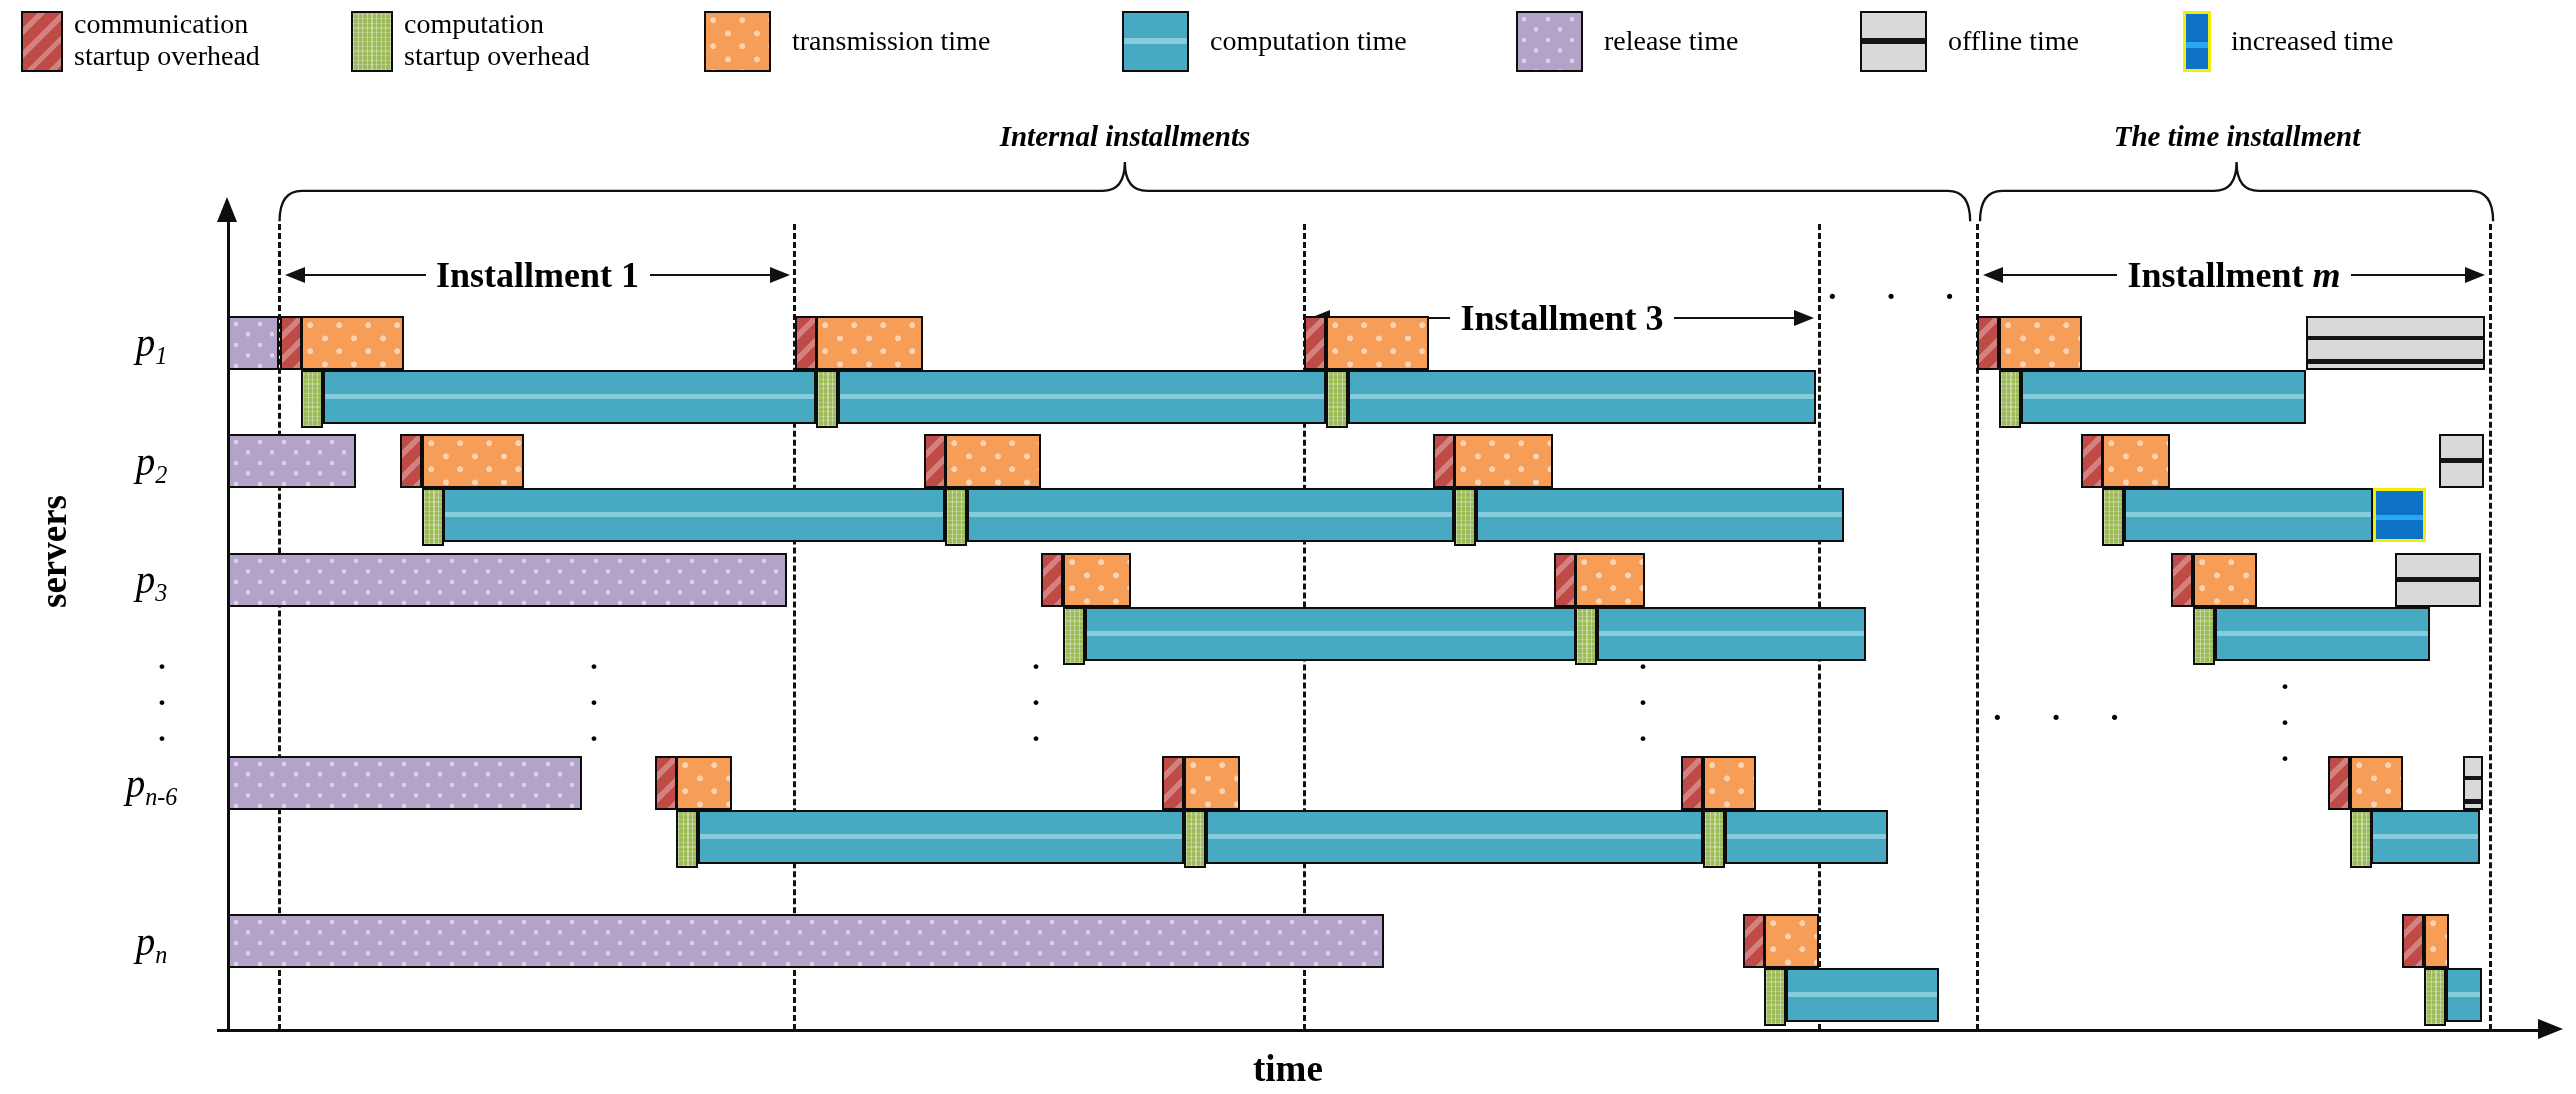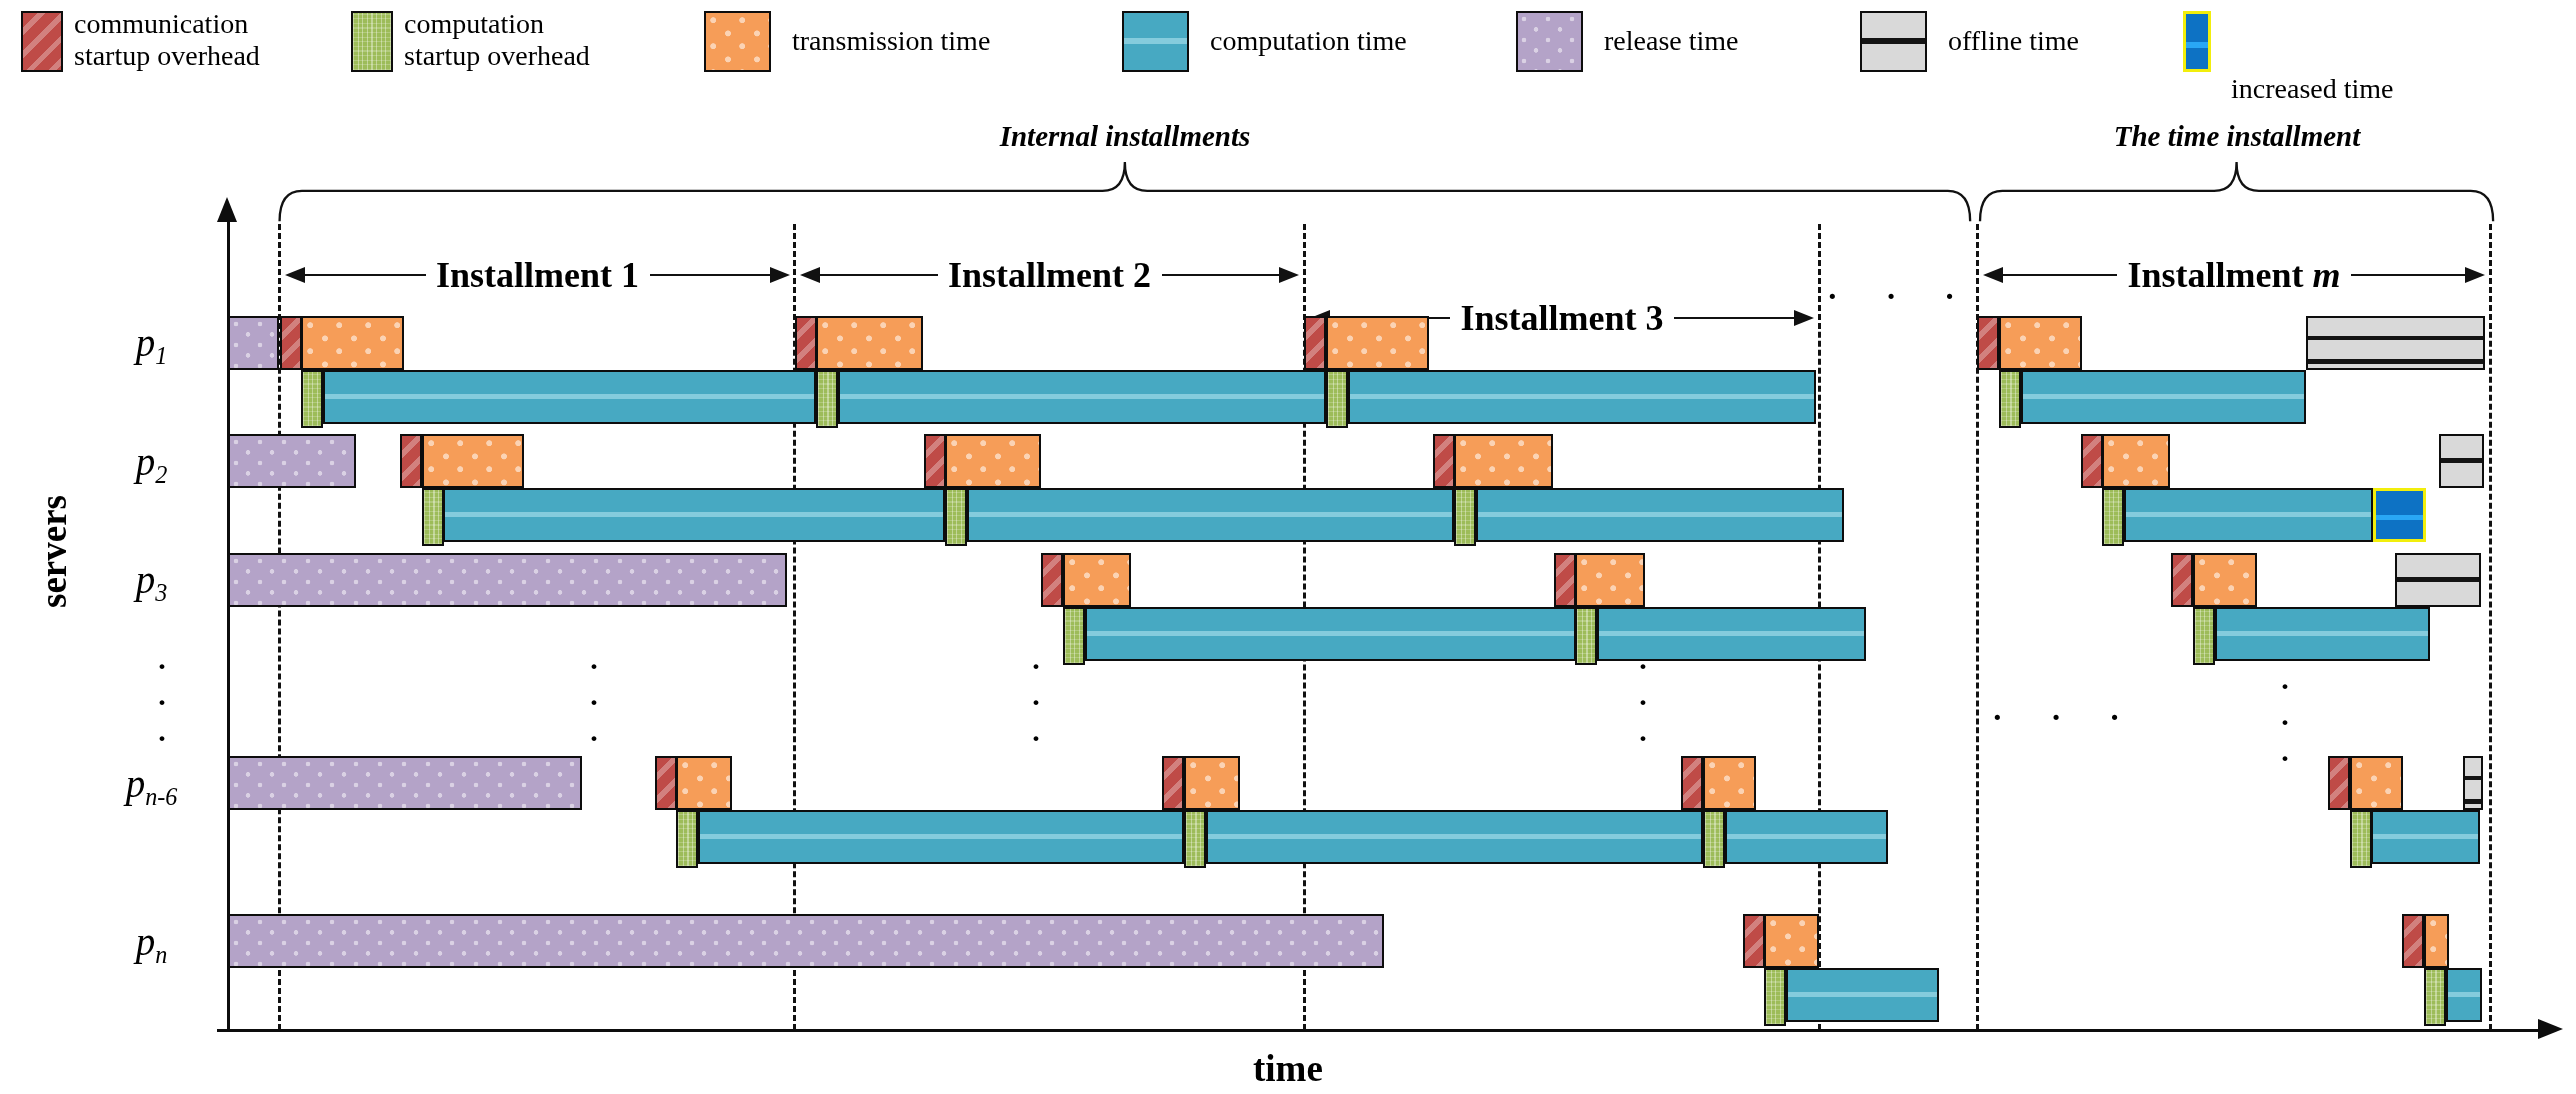--- a/index.html
+++ b/index.html
@@ -82,27 +82,20 @@
 <div class="dash" style="left: 278px; top: 224px; height: 806px;"></div>
     <div class="dash" style="left: 793px; top: 224px; height: 806px;"></div>
     <div class="dash" style="left: 1303px; top: 224px; height: 806px;"></div>
     <div class="dash" style="left: 1818px; top: 224px; height: 806px;"></div>
     <div class="dash" style="left: 1976px; top: 224px; height: 806px;"></div>
     <div class="dash" style="left: 2489px; top: 224px; height: 806px;"></div>
     <div class="inst" style="left: 285px; top: 260px; width: 505px;">
       <div class="ah-l"></div>
       <div class="line"></div>
       <div class="lbl">Installment 1</div>
-      <div class="line"></div>
-      <div class="ah-r"></div>
-    </div>
-    <div class="inst" style="left: 800px; top: 260px; width: 499px;">
-      <div class="ah-l"></div>
-      <div class="line"></div>
-      <div class="lbl">Installment 2</div>
       <div class="line"></div>
       <div class="ah-r"></div>
     </div>
     <div class="inst" style="left: 1310px; top: 260px; width: 504px; margin-top: 43px;">
       <div class="ah-l"></div>
       <div class="line"></div>
       <div class="lbl">Installment 3</div>
       <div class="line"></div>
       <div class="ah-r"></div>
     </div>
@@ -209,15 +202,15 @@
     <div class="legend-label" style="left: 404px; top: 8px;">computation<br>startup overhead</div>
     <div class="bar trans" style="left: 704px; top: 10.5px; width: 67px; height: 61px; z-index: 5;"></div>
     <div class="legend-label" style="left: 792px; top: 25px;">transmission time</div>
     <div class="bar comp" style="left: 1122px; top: 10.5px; width: 67px; height: 61px; z-index: 5;"></div>
     <div class="legend-label" style="left: 1210px; top: 25px;">computation time</div>
     <div class="bar release" style="left: 1516px; top: 10.5px; width: 67px; height: 61px; z-index: 5;"></div>
     <div class="legend-label" style="left: 1604px; top: 25px;">release time</div>
     <div class="bar offline" style="left: 1860px; top: 10.5px; width: 67px; height: 61px; z-index: 5;"></div>
     <div class="legend-label" style="left: 1948px; top: 25px;">offline time</div>
     <div class="bar incr" style="left: 2183px; top: 10.5px; width: 28px; height: 61px; z-index: 5;"></div>
-    <div class="legend-label" style="left: 2231px; top: 25px; margin-top: 48px;">increased time</div>
+    <div class="legend-label" style="left: 2231px; top: 25px;">increased time</div>
   </div>
 
 
 </body></html>

